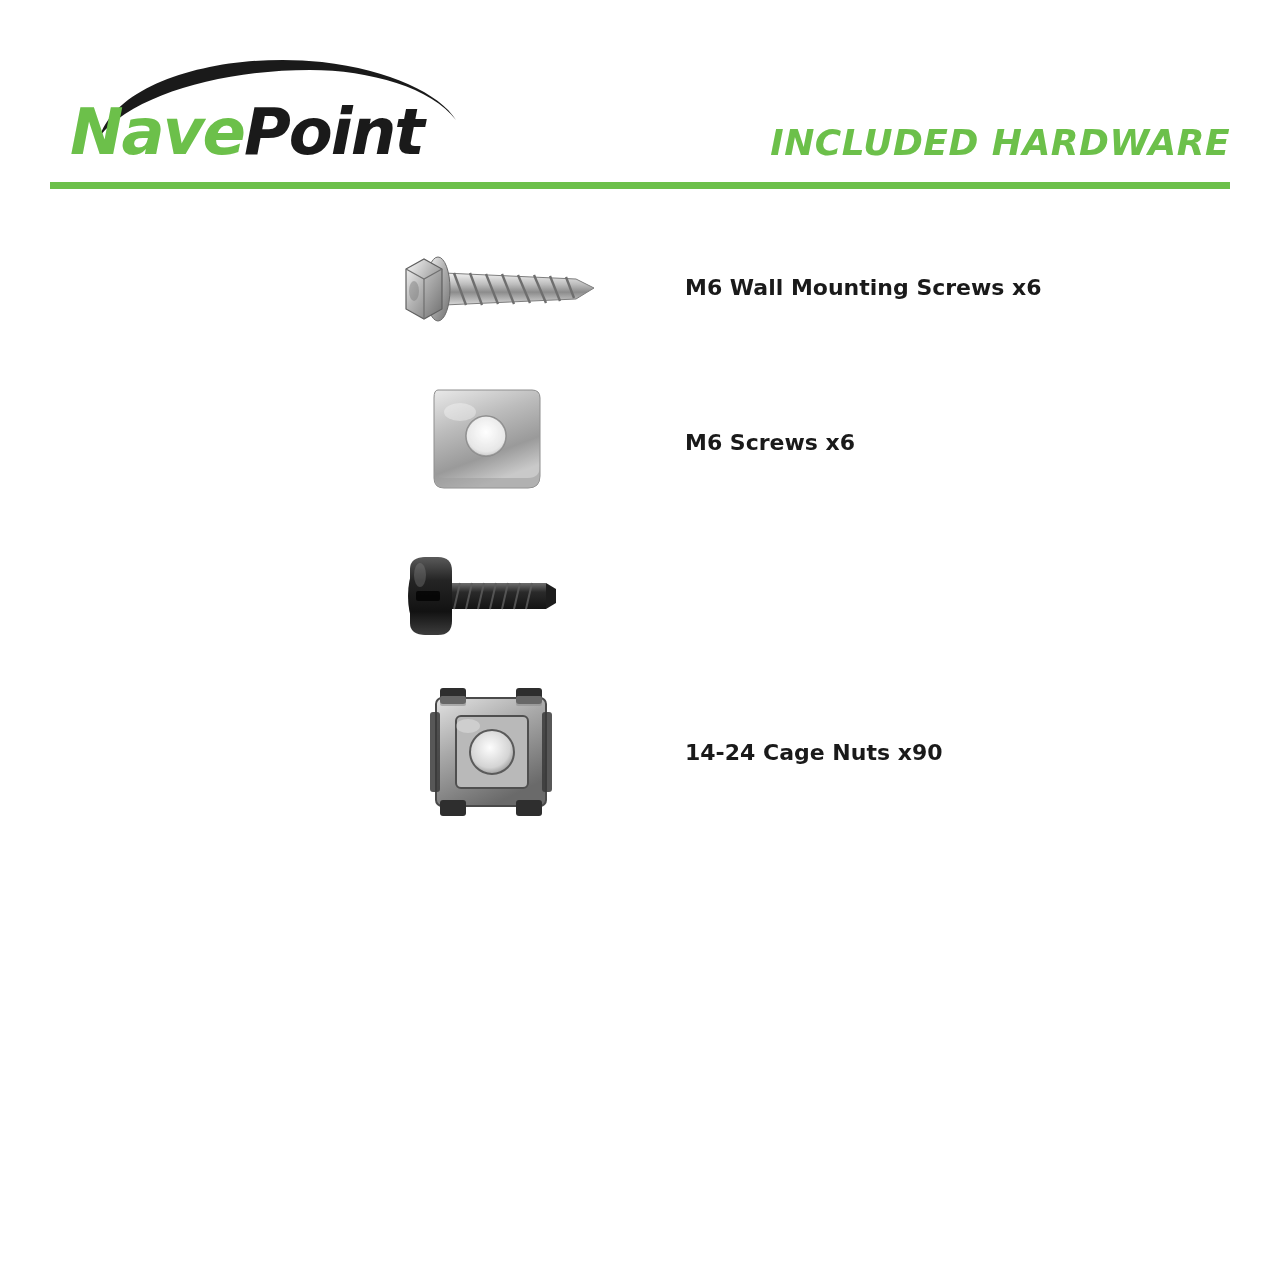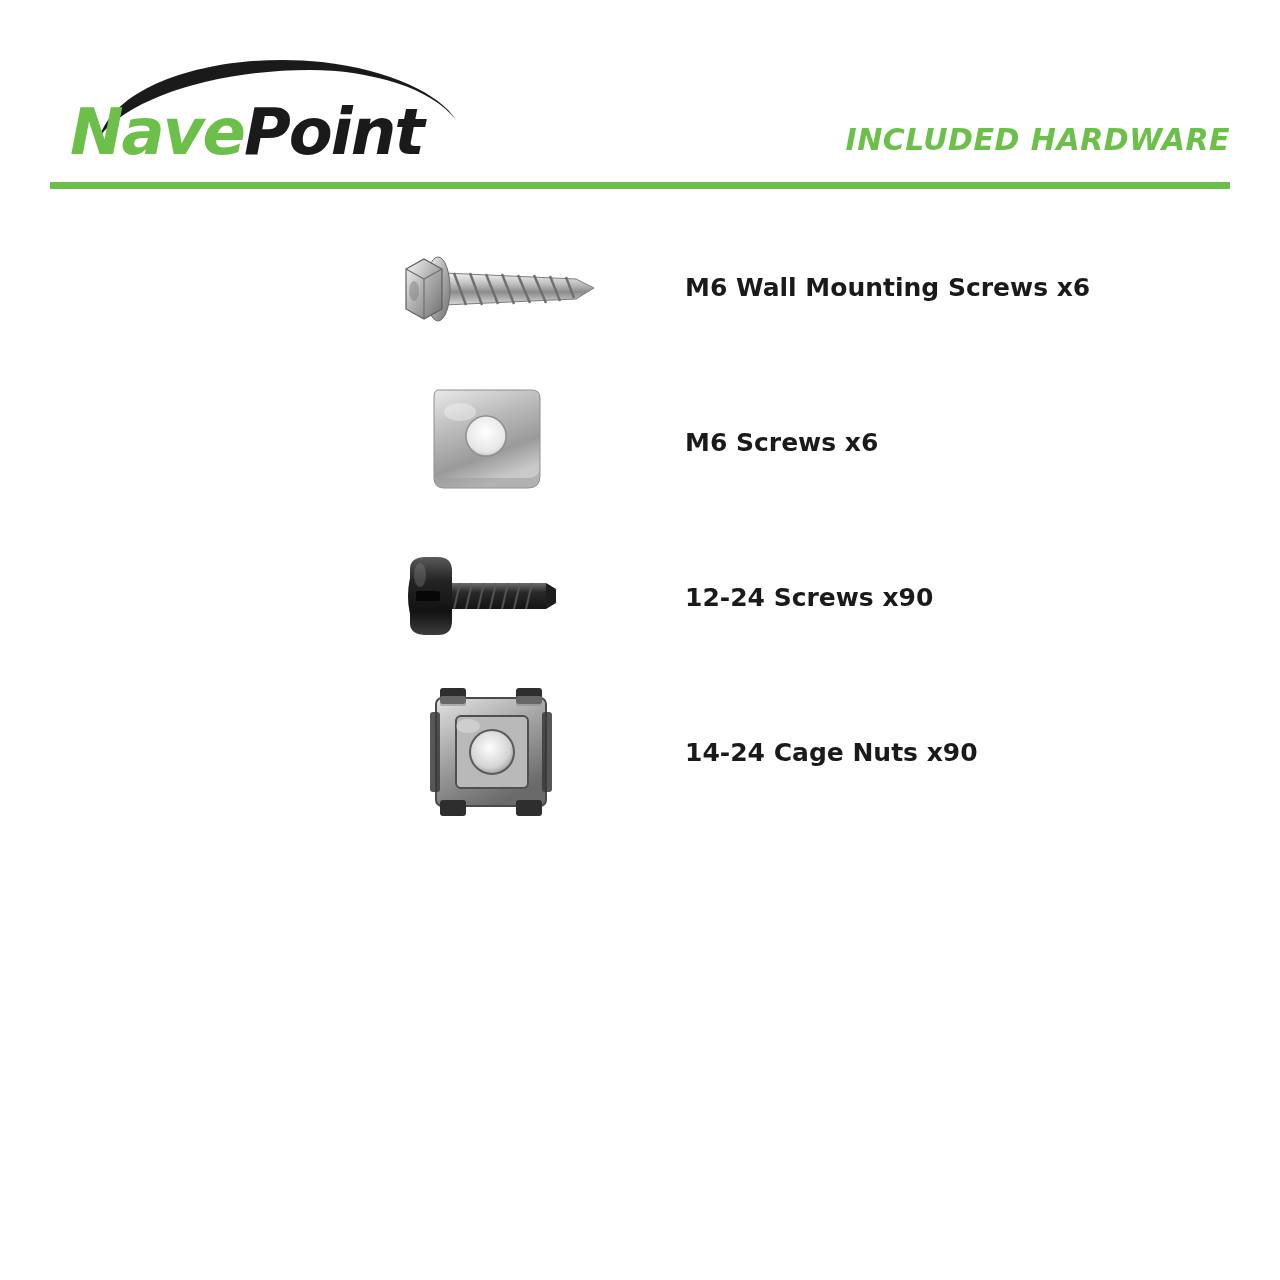--- a/index.html
+++ b/index.html
@@ -51,21 +51,21 @@
     white-space: nowrap;
   }
   .logo-nave { color: #6cc04a; }
   .logo-point { color: #1a1a1a; }
 
   .header-title {
     position: absolute;
     right: 0px;
     top: 92px;
     font-family: "DejaVu Sans", sans-serif;
-    font-size: 30px;
+    font-size: 36px;
     font-weight: bold;
     font-style: italic;
     letter-spacing: 0.5px;
     color: #6cc04a;
     text-align: right;
     white-space: nowrap;
   }
   .header-rule {
     position: absolute;
     left: 50px;
@@ -89,21 +89,21 @@
     height: 155px;
   }
   .hw-figure {
     width: 280px;
     height: 150px;
     position: relative;
     flex: 0 0 280px;
   }
   .hw-label {
     font-family: "DejaVu Sans", sans-serif;
-    font-size: 25px;
+    font-size: 22px;
     font-weight: bold;
     color: #1a1a1a;
     white-space: nowrap;
     padding-left: 25px;
   }
 
   svg { display: block; }
 </style>
 </head>
 <body>
@@ -225,21 +225,20 @@
             <path d="M152 60 L146 86"></path>
           </g>
           <path d="M166 60 L176 66 L176 80 L166 86 Z" fill="#1d1d1d"></path>
 
           <path d="M30 46 Q30 34 46 34 L58 34 Q72 34 72 48 L72 98 Q72 112 58 112 L46 112 Q30 112 30 100 Z" fill="url(#blackg)"></path>
           <ellipse cx="46" cy="73" rx="18" ry="39" fill="url(#blackg)"></ellipse>
           <rect x="36" y="68" width="24" height="10" rx="2" fill="#000000" opacity="0.75"></rect>
           <ellipse cx="40" cy="52" rx="6" ry="12" fill="#8a8a8a" opacity="0.35"></ellipse>
         </svg>
       </div>
-      <div class="hw-label">12-24 Screws  x90</div>
     </div>
 
     <div class="hw-row">
       <div class="hw-figure">
         <svg viewBox="0 0 280 150" width="280" height="150">
           <defs>
             <linearGradient id="cageg" x1="0" y1="0" x2="0.5" y2="1">
               <stop offset="0%" stop-color="#e3e3e3"></stop>
               <stop offset="45%" stop-color="#a9a9a9"></stop>
               <stop offset="100%" stop-color="#6a6a6a"></stop>

